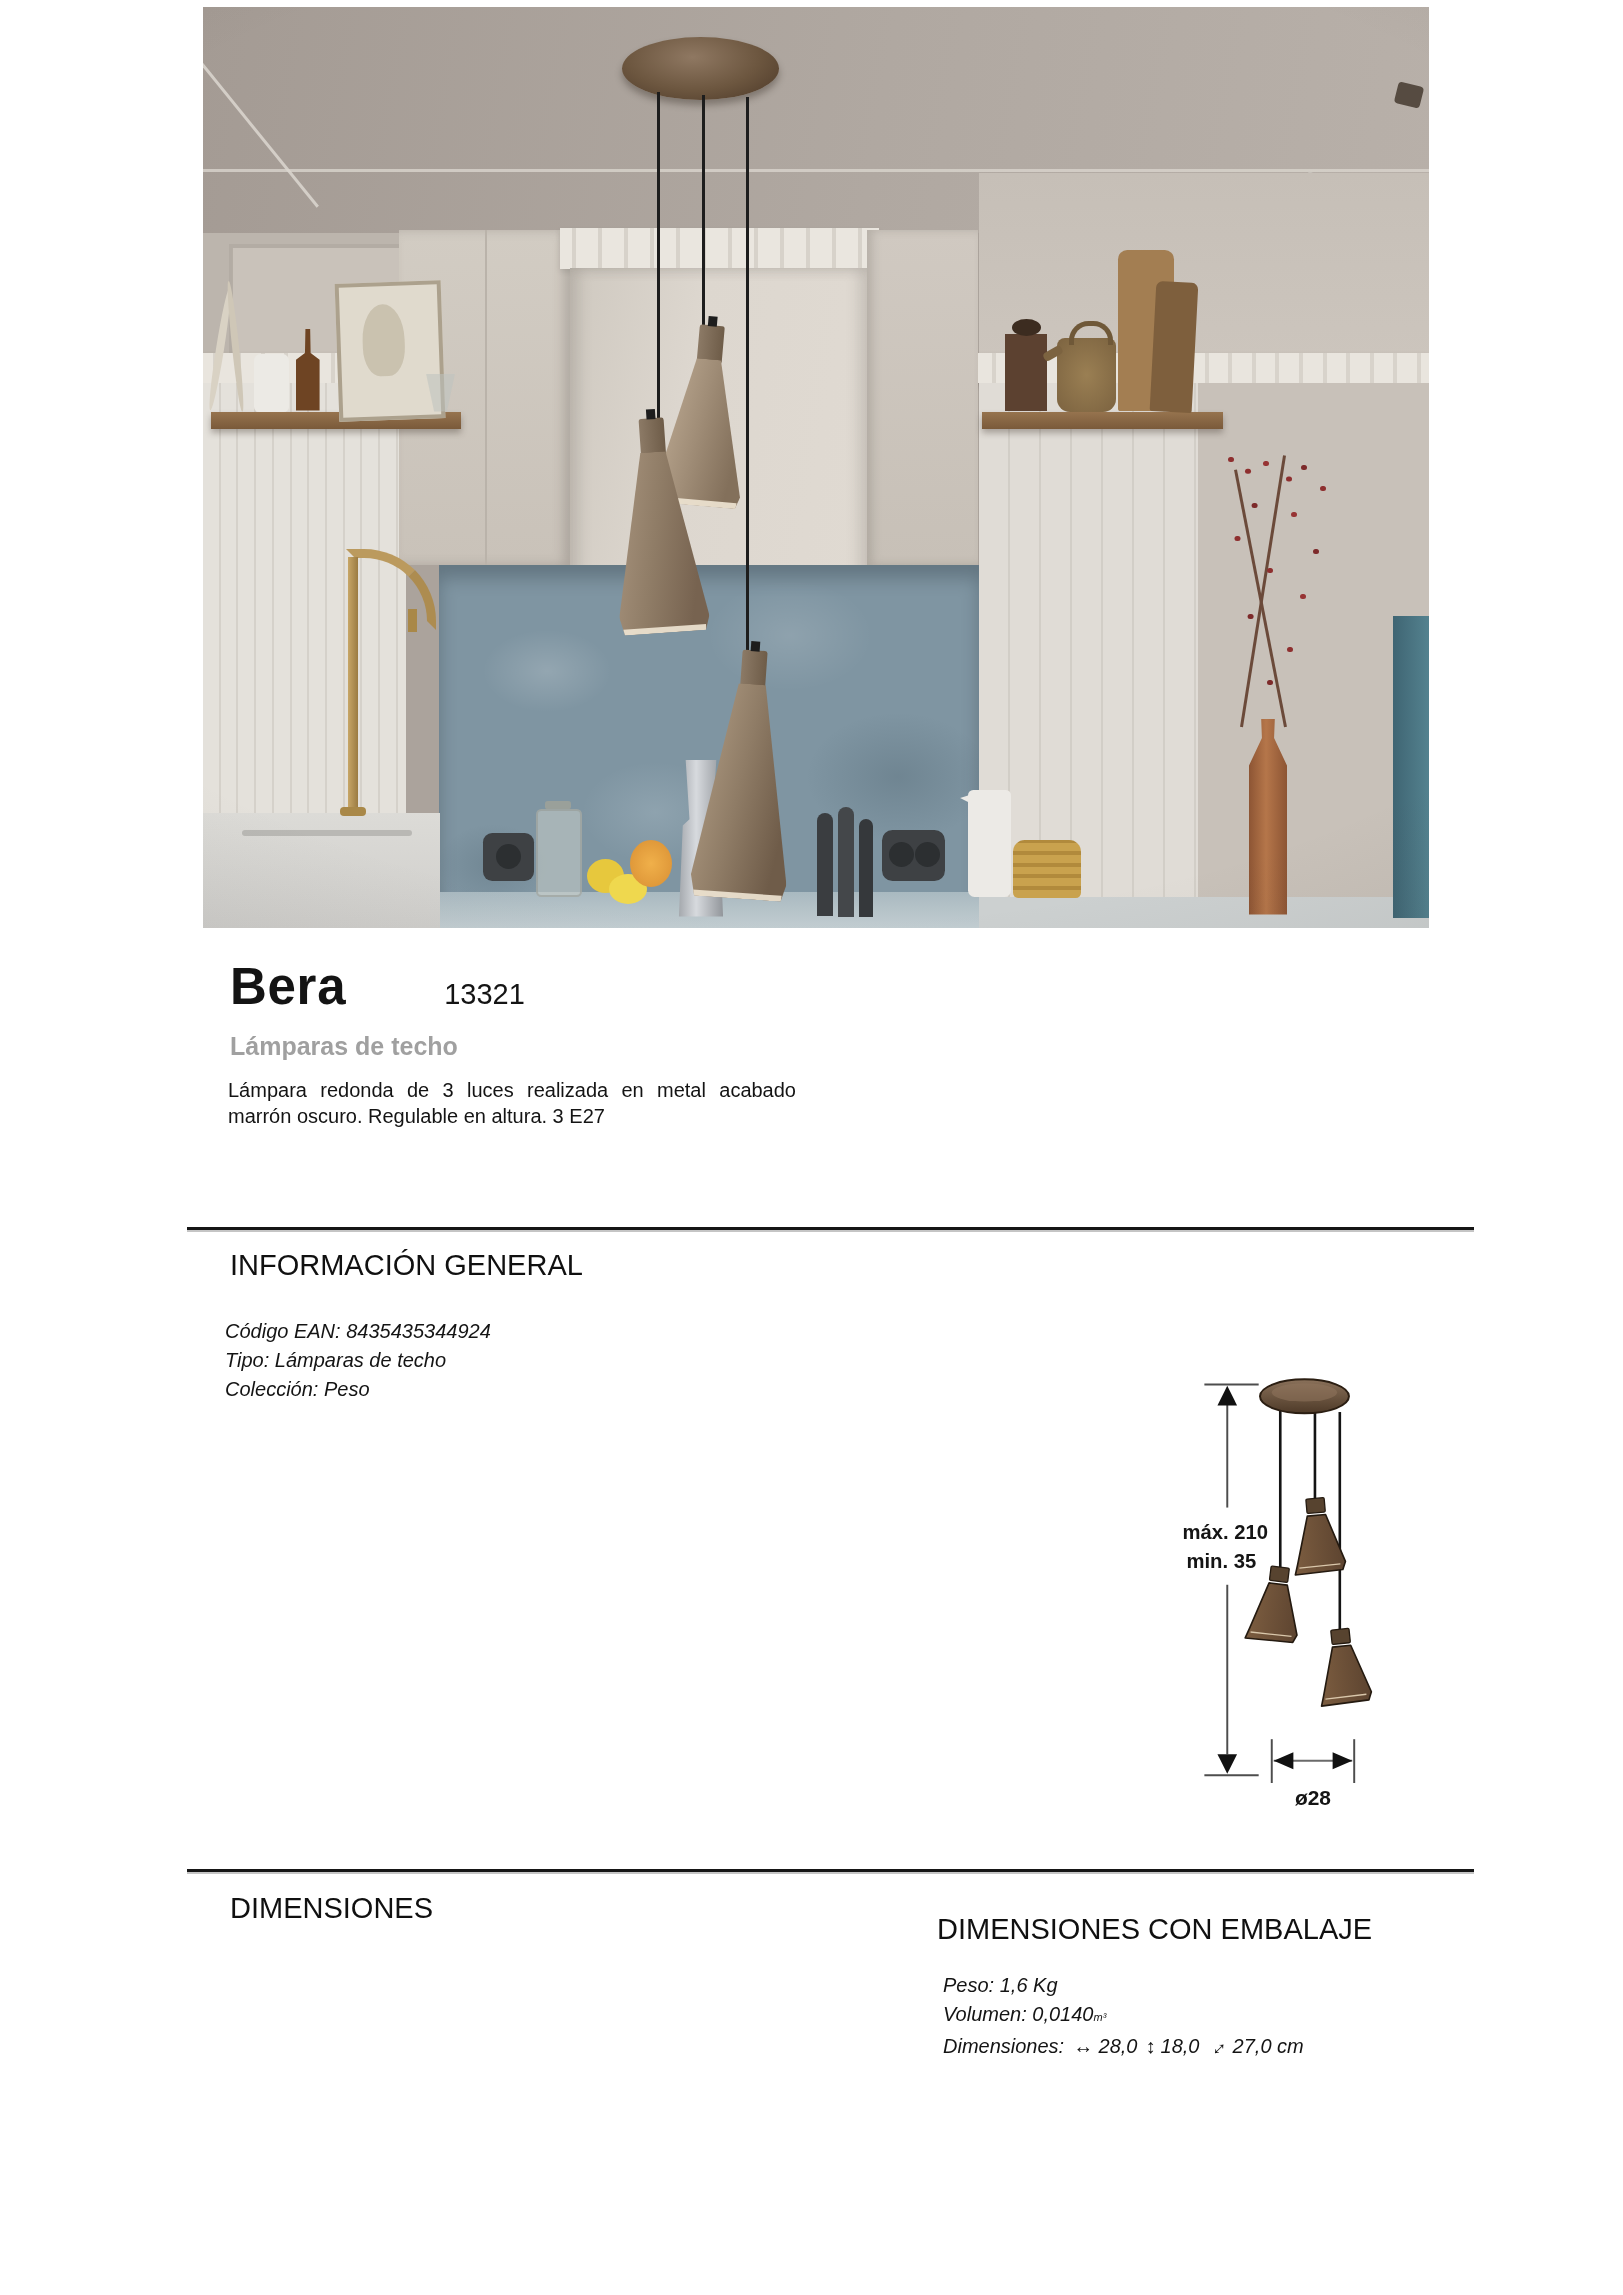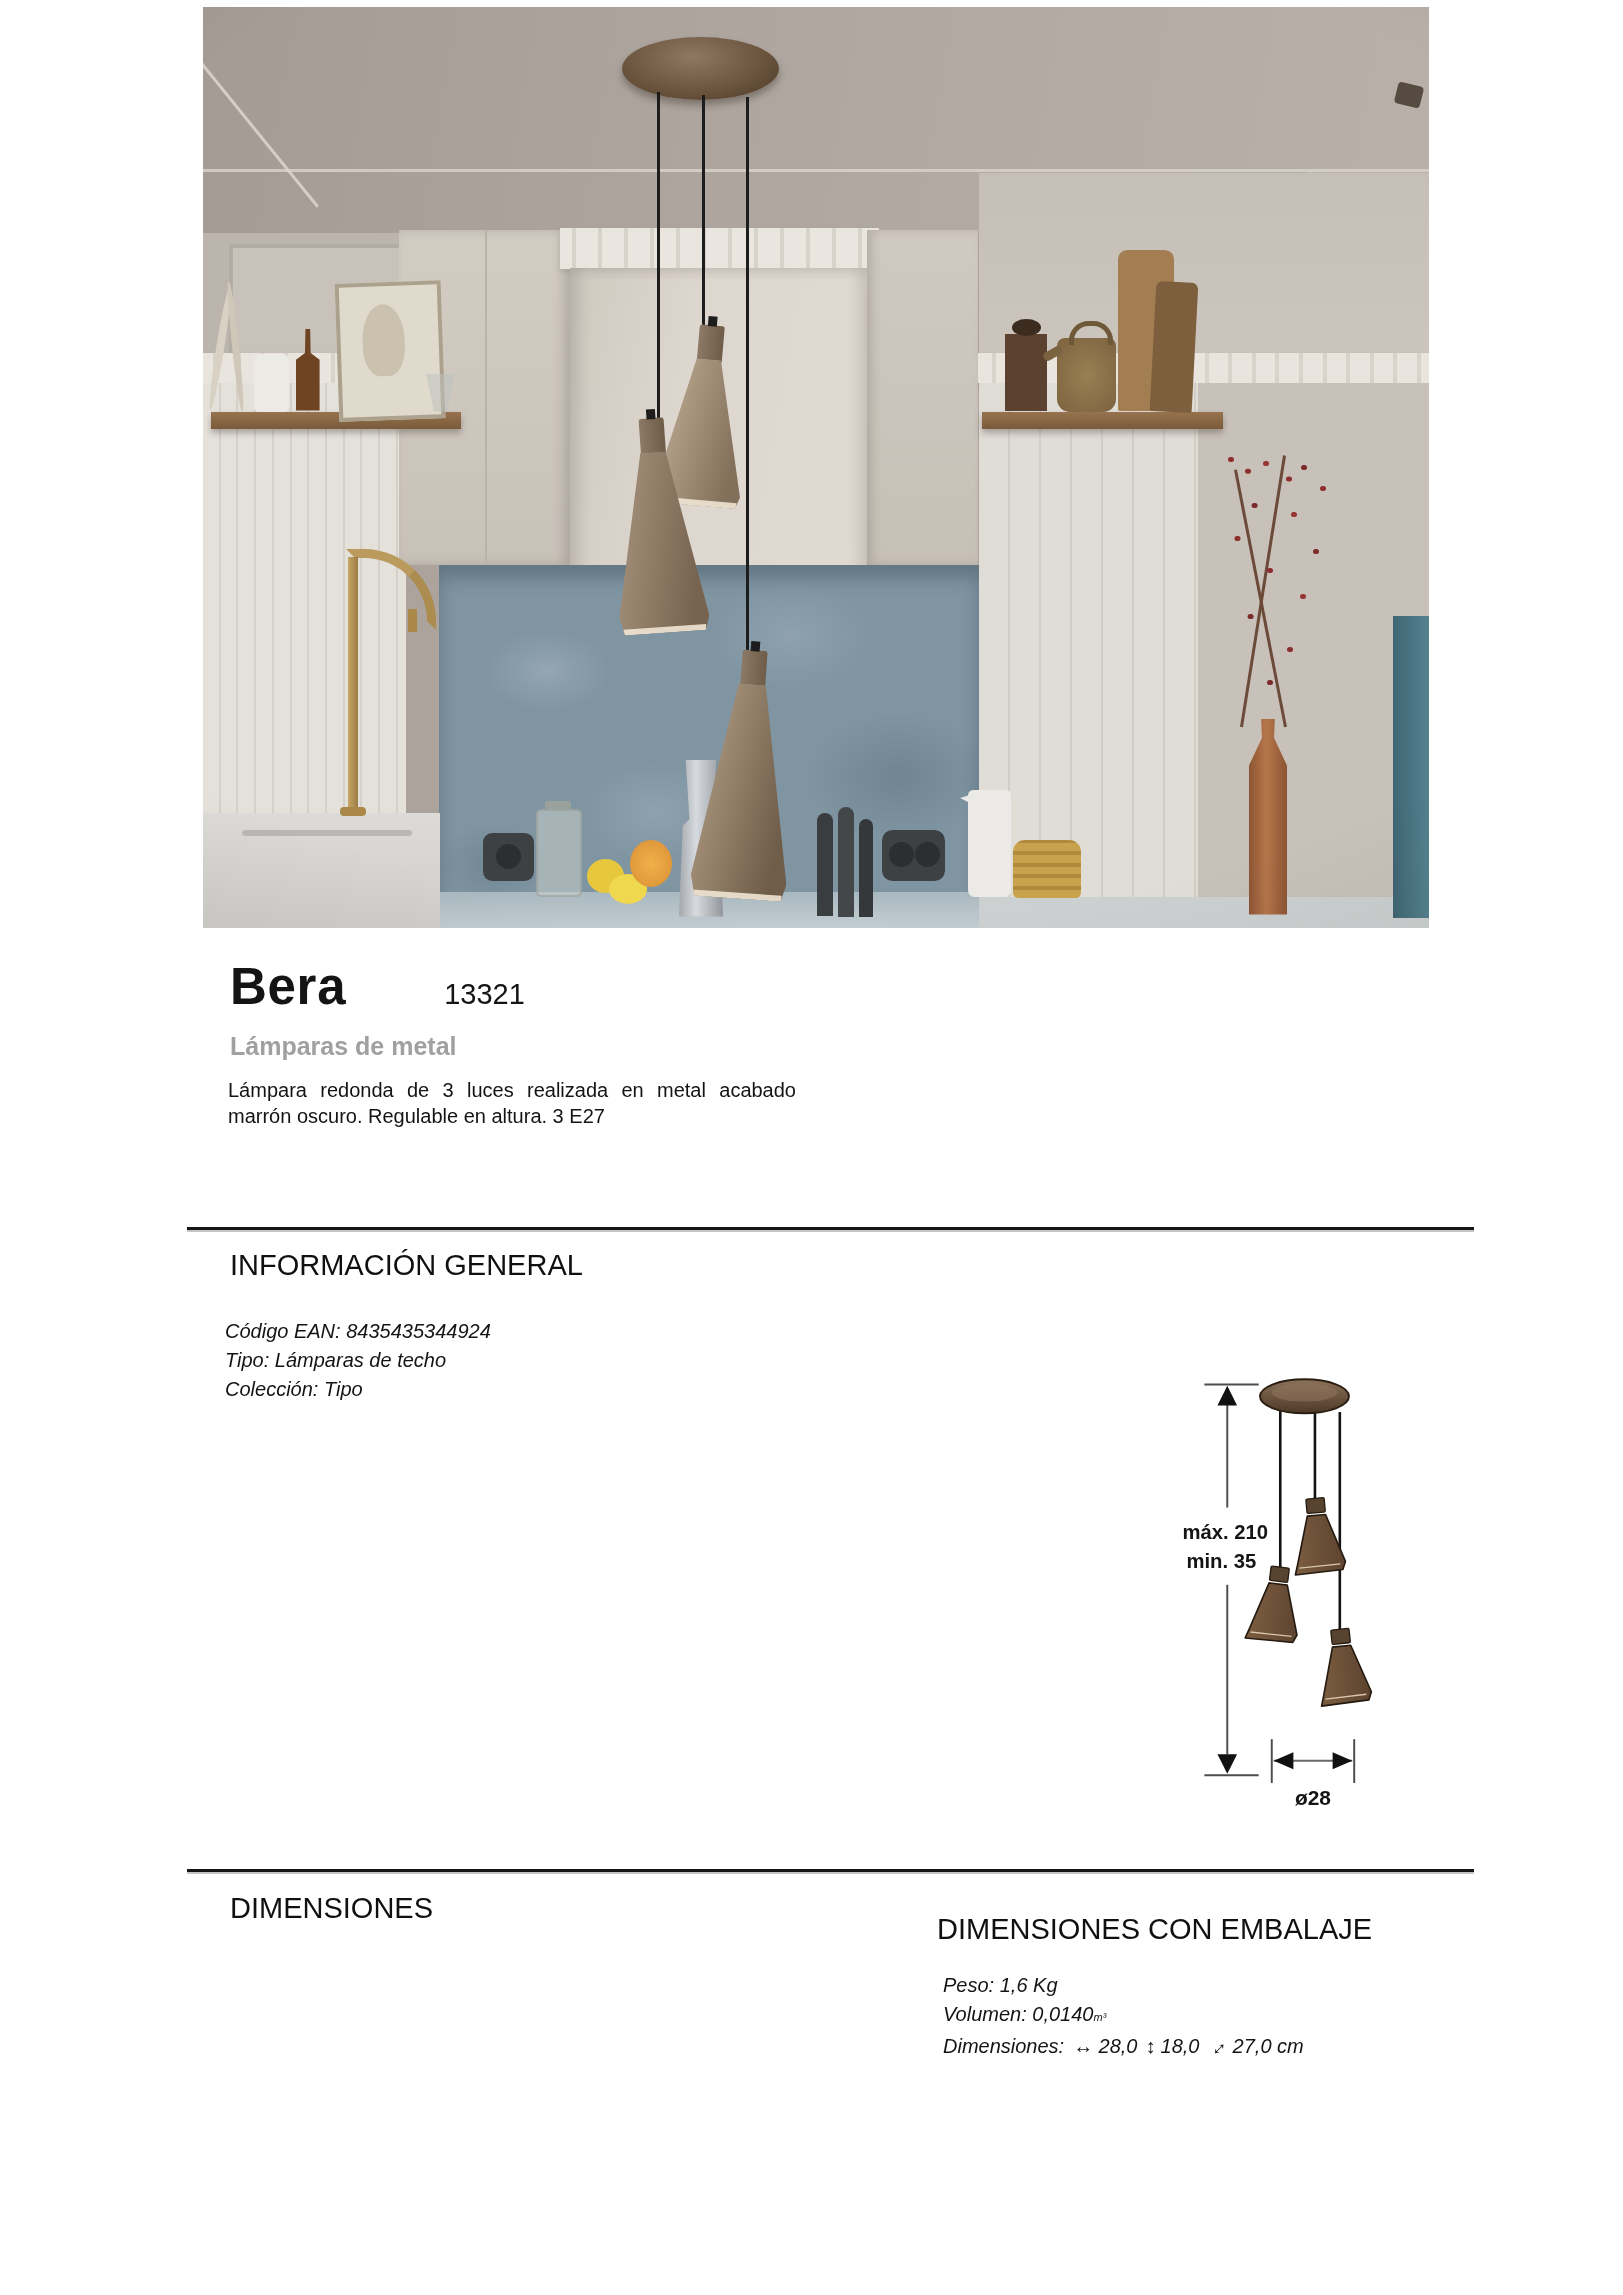--- a/index.html
+++ b/index.html
@@ -203,30 +203,30 @@
         <div class="sock"></div>
         <div class="cone"></div>
       </div>
     <div class="ph-vig"></div>
   </div>
 
   <div class="title-row">
     <span class="t-name">Bera</span>
     <span class="t-code">13321</span>
   </div>
-  <div class="subtitle">Lámparas de metal</div>
+  <div class="subtitle">Lámparas de techo</div>
   <div class="desc">Lámpara redonda de 3 luces realizada en metal acabado marrón oscuro. Regulable en altura. 3 E27</div>
 
   <div class="rule" id="rule1"></div>
 
   <div class="sec-head" id="head-info">INFORMACIÓN GENERAL</div>
   <div class="rows" id="rows-info">
     <div>Código EAN: 8435435344924</div>
     <div>Tipo: Lámparas de techo</div>
-    <div>Colección: Tipo</div>
+    <div>Colección: Peso</div>
   </div>
 
   <svg class="diagram" viewBox="0 0 530 700">
     <defs>
       <linearGradient id="gcan" x1="0" y1="0" x2="0" y2="1">
         <stop offset="0" stop-color="#8a715a"></stop>
           <stop offset="1" stop-color="#4e3a28"></stop>
       </linearGradient>
       <linearGradient id="gsh" x1="0" y1="0" x2="1" y2="0">
         <stop offset="0" stop-color="#7c5d40"></stop>

